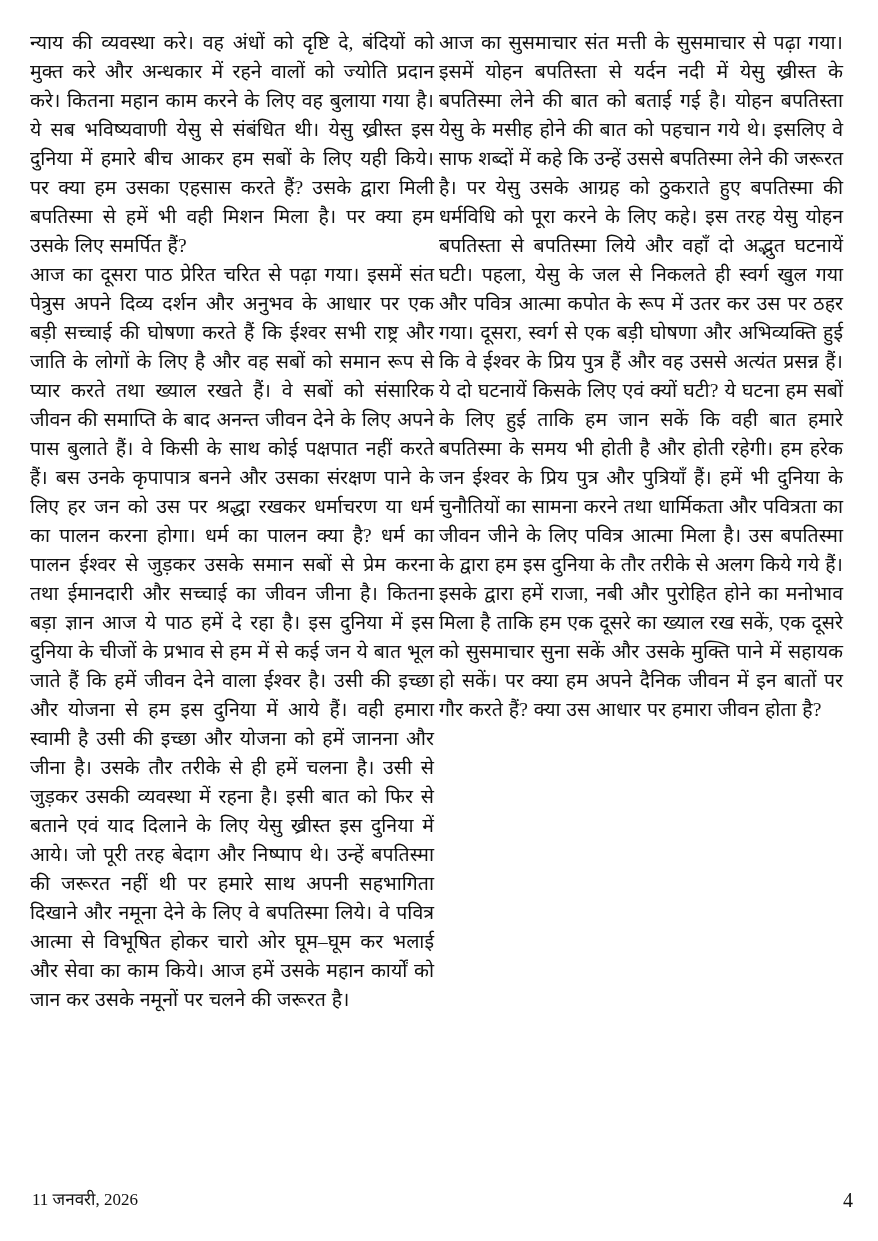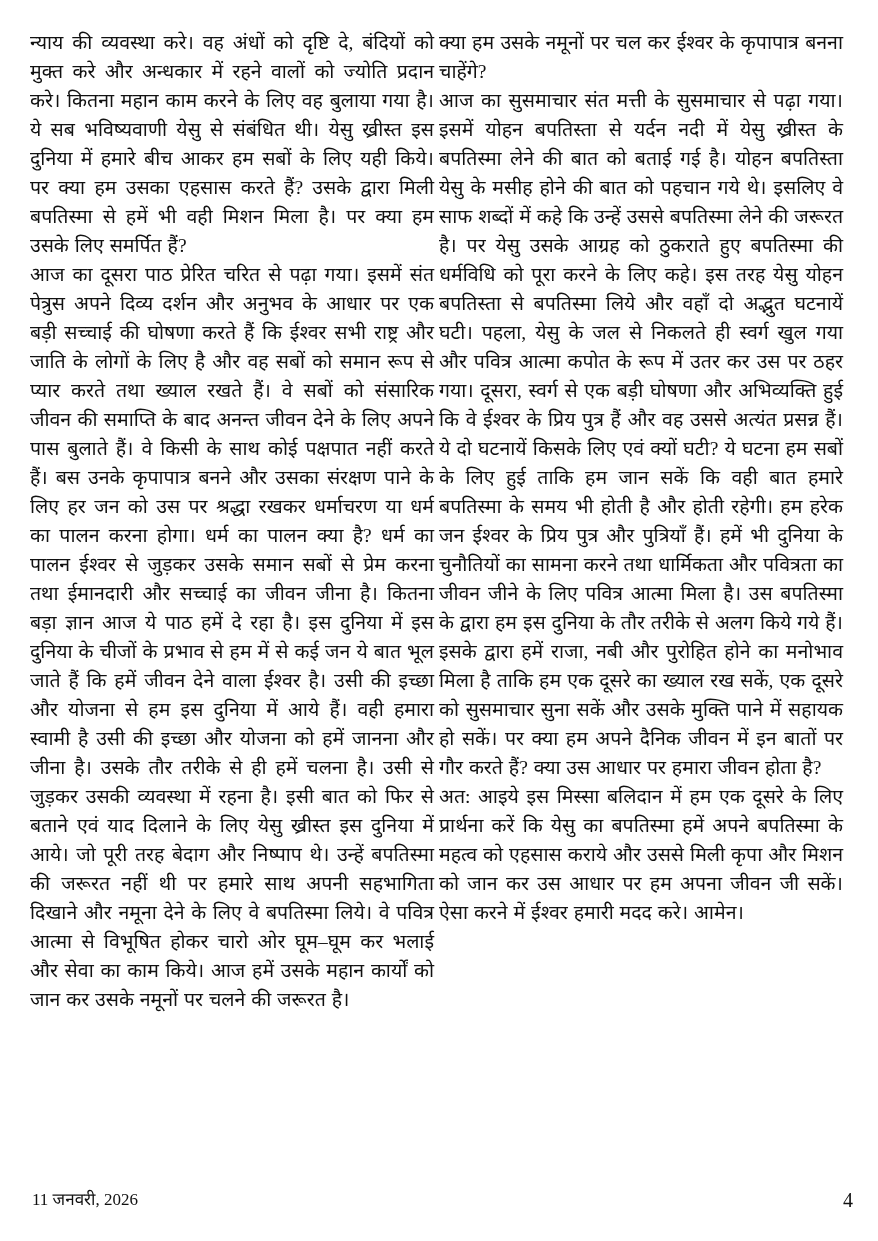--- a/index.html
+++ b/index.html
@@ -68,23 +68,21 @@
 <div class="page">
 
   <div class="columns">
 
     <div class="col">
       <p>न्याय की व्यवस्था करे। वह अंधों को दृष्टि दे, बंदियों को मुक्त करे और अन्धकार में रहने वालों को ज्योति प्रदान करे। कितना महान काम करने के लिए वह बुलाया गया है। ये सब भविष्यवाणी येसु से संबंधित थी। येसु ख्रीस्त इस दुनिया में हमारे बीच आकर हम सबों के लिए यही किये। पर क्या हम उसका एहसास करते हैं? उसके द्वारा मिली बपतिस्मा से हमें भी वही मिशन मिला है। पर क्या हम उसके लिए समर्पित हैं?</p>
       <p>आज का दूसरा पाठ प्रेरित चरित से पढ़ा गया। इसमें संत पेत्रुस अपने दिव्य दर्शन और अनुभव के आधार पर एक बड़ी सच्चाई की घोषणा करते हैं कि ईश्वर सभी राष्ट्र और जाति के लोगों के लिए है और वह सबों को समान रूप से प्यार करते तथा ख्याल रखते हैं। वे सबों को संसारिक जीवन की समाप्ति के बाद अनन्त जीवन देने के लिए अपने पास बुलाते हैं। वे किसी के साथ कोई पक्षपात नहीं करते हैं। बस उनके कृपापात्र बनने और उसका संरक्षण पाने के लिए हर जन को उस पर श्रद्धा रखकर धर्माचरण या धर्म का पालन करना होगा। धर्म का पालन क्या है? धर्म का पालन ईश्वर से जुड़कर उसके समान सबों से प्रेम करना तथा ईमानदारी और सच्चाई का जीवन जीना है। कितना बड़ा ज्ञान आज ये पाठ हमें दे रहा है। इस दुनिया में इस दुनिया के चीजों के प्रभाव से हम में से कई जन ये बात भूल जाते हैं कि हमें जीवन देने वाला ईश्वर है। उसी की इच्छा और योजना से हम इस दुनिया में आये हैं। वही हमारा स्वामी है उसी की इच्छा और योजना को हमें जानना और जीना है। उसके तौर तरीके से ही हमें चलना है। उसी से जुड़कर उसकी व्यवस्था में रहना है। इसी बात को फिर से बताने एवं याद दिलाने के लिए येसु ख्रीस्त इस दुनिया में आये। जो पूरी तरह बेदाग और निष्पाप थे। उन्हें बपतिस्मा की जरूरत नहीं थी पर हमारे साथ अपनी सहभागिता दिखाने और नमूना देने के लिए वे बपतिस्मा लिये। वे पवित्र आत्मा से विभूषित होकर चारो ओर घूम–घूम कर भलाई और सेवा का काम किये। आज हमें उसके महान कार्यों को जान कर उसके नमूनों पर चलने की जरूरत है।</p>
     </div>
 
     <div class="col">
-      <p>क्या हम उसके नमूनों पर चल कर ईश्वर के कृपापात्र बनना चाहेंगे?</p>
       <p>आज का सुसमाचार संत मत्ती के सुसमाचार से पढ़ा गया। इसमें योहन बपतिस्ता से यर्दन नदी में येसु ख्रीस्त के बपतिस्मा लेने की बात को बताई गई है। योहन बपतिस्ता येसु के मसीह होने की बात को पहचान गये थे। इसलिए वे साफ शब्दों में कहे कि उन्हें उससे बपतिस्मा लेने की जरूरत है। पर येसु उसके आग्रह को ठुकराते हुए बपतिस्मा की धर्मविधि को पूरा करने के लिए कहे। इस तरह येसु योहन बपतिस्ता से बपतिस्मा लिये और वहाँ दो अद्भुत घटनायें घटी। पहला, येसु के जल से निकलते ही स्वर्ग खुल गया और पवित्र आत्मा कपोत के रूप में उतर कर उस पर ठहर गया। दूसरा, स्वर्ग से एक बड़ी घोषणा और अभिव्यक्ति हुई कि वे ईश्वर के प्रिय पुत्र हैं और वह उससे अत्यंत प्रसन्न हैं। ये दो घटनायें किसके लिए एवं क्यों घटी? ये घटना हम सबों के लिए हुई ताकि हम जान सकें कि वही बात हमारे बपतिस्मा के समय भी होती है और होती रहेगी। हम हरेक जन ईश्वर के प्रिय पुत्र और पुत्रियाँ हैं। हमें भी दुनिया के चुनौतियों का सामना करने तथा धार्मिकता और पवित्रता का जीवन जीने के लिए पवित्र आत्मा मिला है। उस बपतिस्मा के द्वारा हम इस दुनिया के तौर तरीके से अलग किये गये हैं। इसके द्वारा हमें राजा, नबी और पुरोहित होने का मनोभाव मिला है ताकि हम एक दूसरे का ख्याल रख सकें, एक दूसरे को सुसमाचार सुना सकें और उसके मुक्ति पाने में सहायक हो सकें। पर क्या हम अपने दैनिक जीवन में इन बातों पर गौर करते हैं? क्या उस आधार पर हमारा जीवन होता है?</p>
-      <p>अत: आइये इस मिस्सा बलिदान में हम एक दूसरे के लिए प्रार्थना करें कि येसु का बपतिस्मा हमें अपने बपतिस्मा के महत्व को एहसास कराये और उससे मिली कृपा और मिशन को जान कर उस आधार पर हम अपना जीवन जी सकें। ऐसा करने में ईश्वर हमारी मदद करे। आमेन।</p>
     </div>
 
   </div>
 
   <div class="footer">
     <span class="f-left">11 जनवरी, 2026</span>
     <span class="f-center">4</span>
   </div>
 
 </div>

